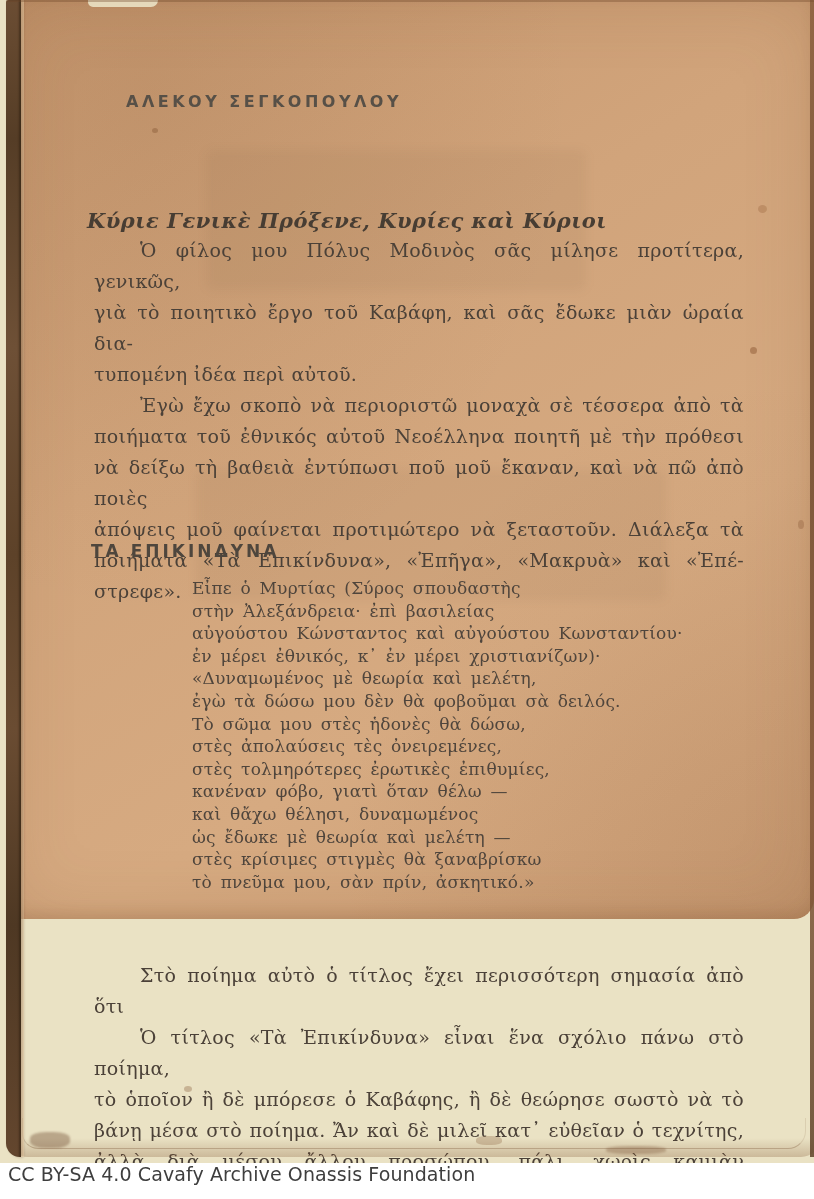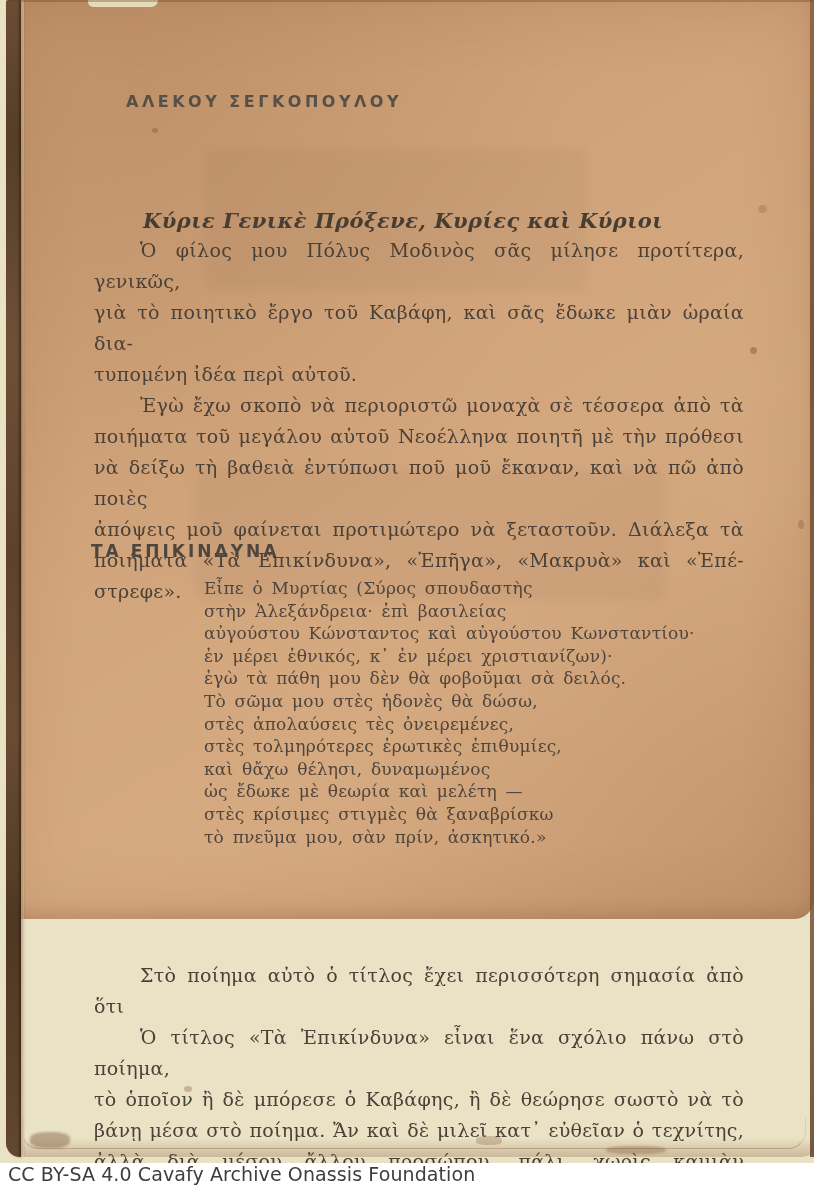--- a/index.html
+++ b/index.html
@@ -48,35 +48,35 @@
   .s4{left:792px;top:520px;width:6px;height:9px;background:rgba(130,80,45,0.3);}
   .s5{left:178px;top:1086px;width:8px;height:6px;background:rgba(120,70,35,0.3);}
   .s6{left:470px;top:1136px;width:26px;height:9px;background:rgba(120,70,35,0.25);border-radius:40%;}
   .s7{left:24px;top:1132px;width:40px;height:16px;background:rgba(95,55,28,0.35);border-radius:40%;filter:blur(1px);}
   .s8{left:600px;top:1146px;width:60px;height:8px;background:rgba(110,65,35,0.3);border-radius:40%;filter:blur(1px);}
 
   
   .author{position:absolute;left:120px;top:92px;
     font-family:"DejaVu Sans", sans-serif;font-size:16px;font-weight:700;
     letter-spacing:3.5px;color:var(--head-ink);}
-  .salutation{position:absolute;left:72px;top:208px;width:650px;text-align:center;
+  .salutation{position:absolute;left:81px;top:208px;width:650px;
     font-size:21px;font-weight:700;font-style:italic;color:#473d33;letter-spacing:0.5px;}
   .body-block{position:absolute;left:88px;width:650px;color:var(--ink);
     font-size:19px;line-height:31px;letter-spacing:0.3px;}
   .intro{top:235px;}
   .commentary{top:960px;}
   .body-line{white-space:nowrap;}
   .body-line.just{white-space:normal;text-align:justify;text-align-last:justify;}
   .body-line.indent{text-indent:46px;}
   .poem-title{position:absolute;left:85px;top:541px;width:650px;text-align:left;
     font-family:"DejaVu Sans", sans-serif;font-size:17px;font-weight:700;
     letter-spacing:3px;color:#4e463d;}
   .poem{position:absolute;left:186px;top:577px;width:560px;color:#4f453c;
     font-size:17px;line-height:22.6px;letter-spacing:0.2px;}
-  .poem-line{white-space:nowrap;word-spacing:3px;margin-left:12px;}
+  .poem-line{white-space:nowrap;word-spacing:3px;}
 
   
   .footer{position:absolute;left:0;bottom:0;width:814px;height:36px;
     background:var(--footer-bg);display:flex;align-items:flex-start;}
   .footer span{font-family:"DejaVu Sans", sans-serif;font-size:19px;
     color:var(--footer-text);margin-left:8px;letter-spacing:0.1px;}
 </style>
 </head>
 <body>
 
@@ -91,39 +91,41 @@
     <div class="salutation">Κύριε Γενικὲ Πρόξενε, Κυρίες καὶ Κύριοι</div>
 
     <div class="body-block intro">
       <div class="para">
           <div class="body-line just indent">Ὁ φίλος μου Πόλυς Μοδινὸς σᾶς μίλησε προτίτερα, γενικῶς,</div>
           <div class="body-line just">γιὰ τὸ ποιητικὸ ἔργο τοῦ Καβάφη, καὶ σᾶς ἔδωκε μιὰν ὡραία δια-</div>
           <div class="body-line">τυπομένη ἰδέα περὶ αὐτοῦ.</div>
         </div>
       <div class="para">
           <div class="body-line just indent">Ἐγὼ ἔχω σκοπὸ νὰ περιοριστῶ μοναχὰ σὲ τέσσερα ἀπὸ τὰ</div>
-          <div class="body-line just">ποιήματα τοῦ μεγάλου αὐτοῦ Νεοέλληνα ποιητῆ μὲ τὴν πρόθεσι</div>
+          <div class="body-line just">ποιήματα τοῦ ἐθνικός αὐτοῦ Νεοέλληνα ποιητῆ μὲ τὴν πρόθεσι</div>
           <div class="body-line just">νὰ δείξω τὴ βαθειὰ ἐντύπωσι ποῦ μοῦ ἔκαναν, καὶ νὰ πῶ ἀπὸ ποιὲς</div>
           <div class="body-line just">ἀπόψεις μοῦ φαίνεται προτιμώτερο νὰ ξεταστοῦν. Διάλεξα τὰ</div>
           <div class="body-line just">ποιήματα «Τὰ Ἐπικίνδυνα», «Ἐπῆγα», «Μακρυὰ» καὶ «Ἐπέ-</div>
           <div class="body-line">στρεφε».</div>
         </div>
     </div>
 
     <div class="poem-title">ΤΑ ΕΠΙΚΙΝΔΥΝΑ</div>
 
     <div class="poem">
         <div class="poem-line">Εἶπε ὁ Μυρτίας (Σύρος σπουδαστὴς</div>
         <div class="poem-line">στὴν Ἀλεξάνδρεια· ἐπὶ βασιλείας</div>
         <div class="poem-line">αὐγούστου Κώνσταντος καὶ αὐγούστου Κωνσταντίου·</div>
         <div class="poem-line">ἐν μέρει ἐθνικός, κ᾽ ἐν μέρει χριστιανίζων)·</div>
-        <div class="poem-line">ἐγὼ τὰ πάθη μου δὲν θὰ φοβοῦμαι σὰ δειλός.</div>
+        <div class="poem-line">«Δυναμωμένος μὲ θεωρία καὶ μελέτη,</div>
+        <div class="poem-line">ἐγὼ τὰ δώσω μου δὲν θὰ φοβοῦμαι σὰ δειλός.</div>
         <div class="poem-line">Τὸ σῶμα μου στὲς ἡδονὲς θὰ δώσω,</div>
         <div class="poem-line">στὲς ἀπολαύσεις τὲς ὀνειρεμένες,</div>
         <div class="poem-line">στὲς τολμηρότερες ἐρωτικὲς ἐπιθυμίες,</div>
+        <div class="poem-line">κανέναν φόβο, γιατὶ ὅταν θέλω —</div>
         <div class="poem-line">καὶ θἄχω θέλησι, δυναμωμένος</div>
         <div class="poem-line">ὡς ἔδωκε μὲ θεωρία καὶ μελέτη —</div>
         <div class="poem-line">στὲς κρίσιμες στιγμὲς θὰ ξαναβρίσκω</div>
         <div class="poem-line">τὸ πνεῦμα μου, σὰν πρίν, ἀσκητικό.»</div>
       </div>
 
     <div class="body-block commentary">
       <div class="para">
           <div class="body-line just indent">Στὸ ποίημα αὐτὸ ὁ τίτλος ἔχει περισσότερη σημασία ἀπὸ ὅτι</div>
         </div>

